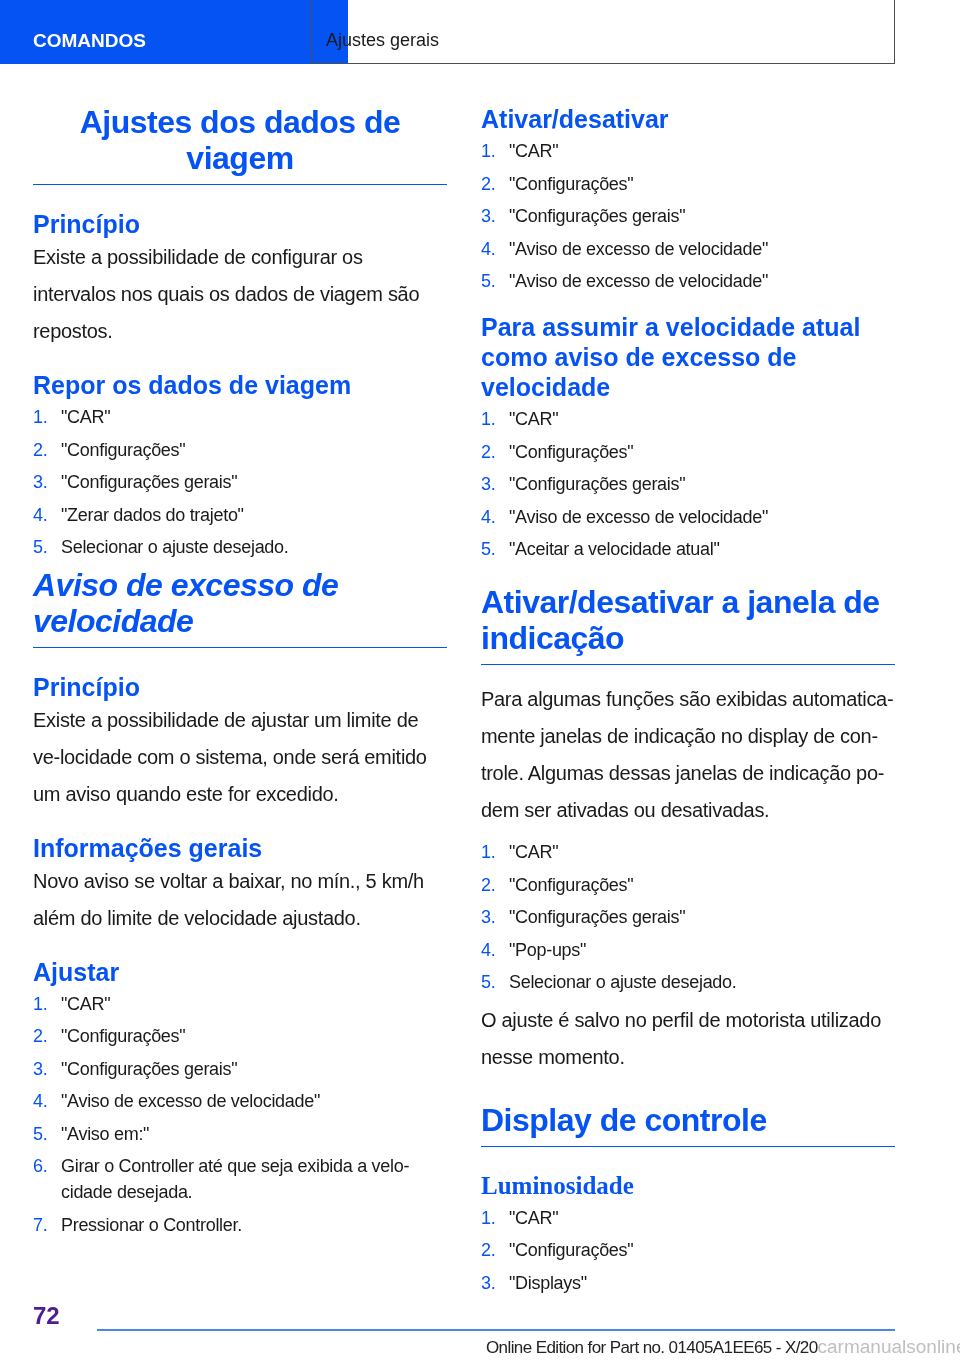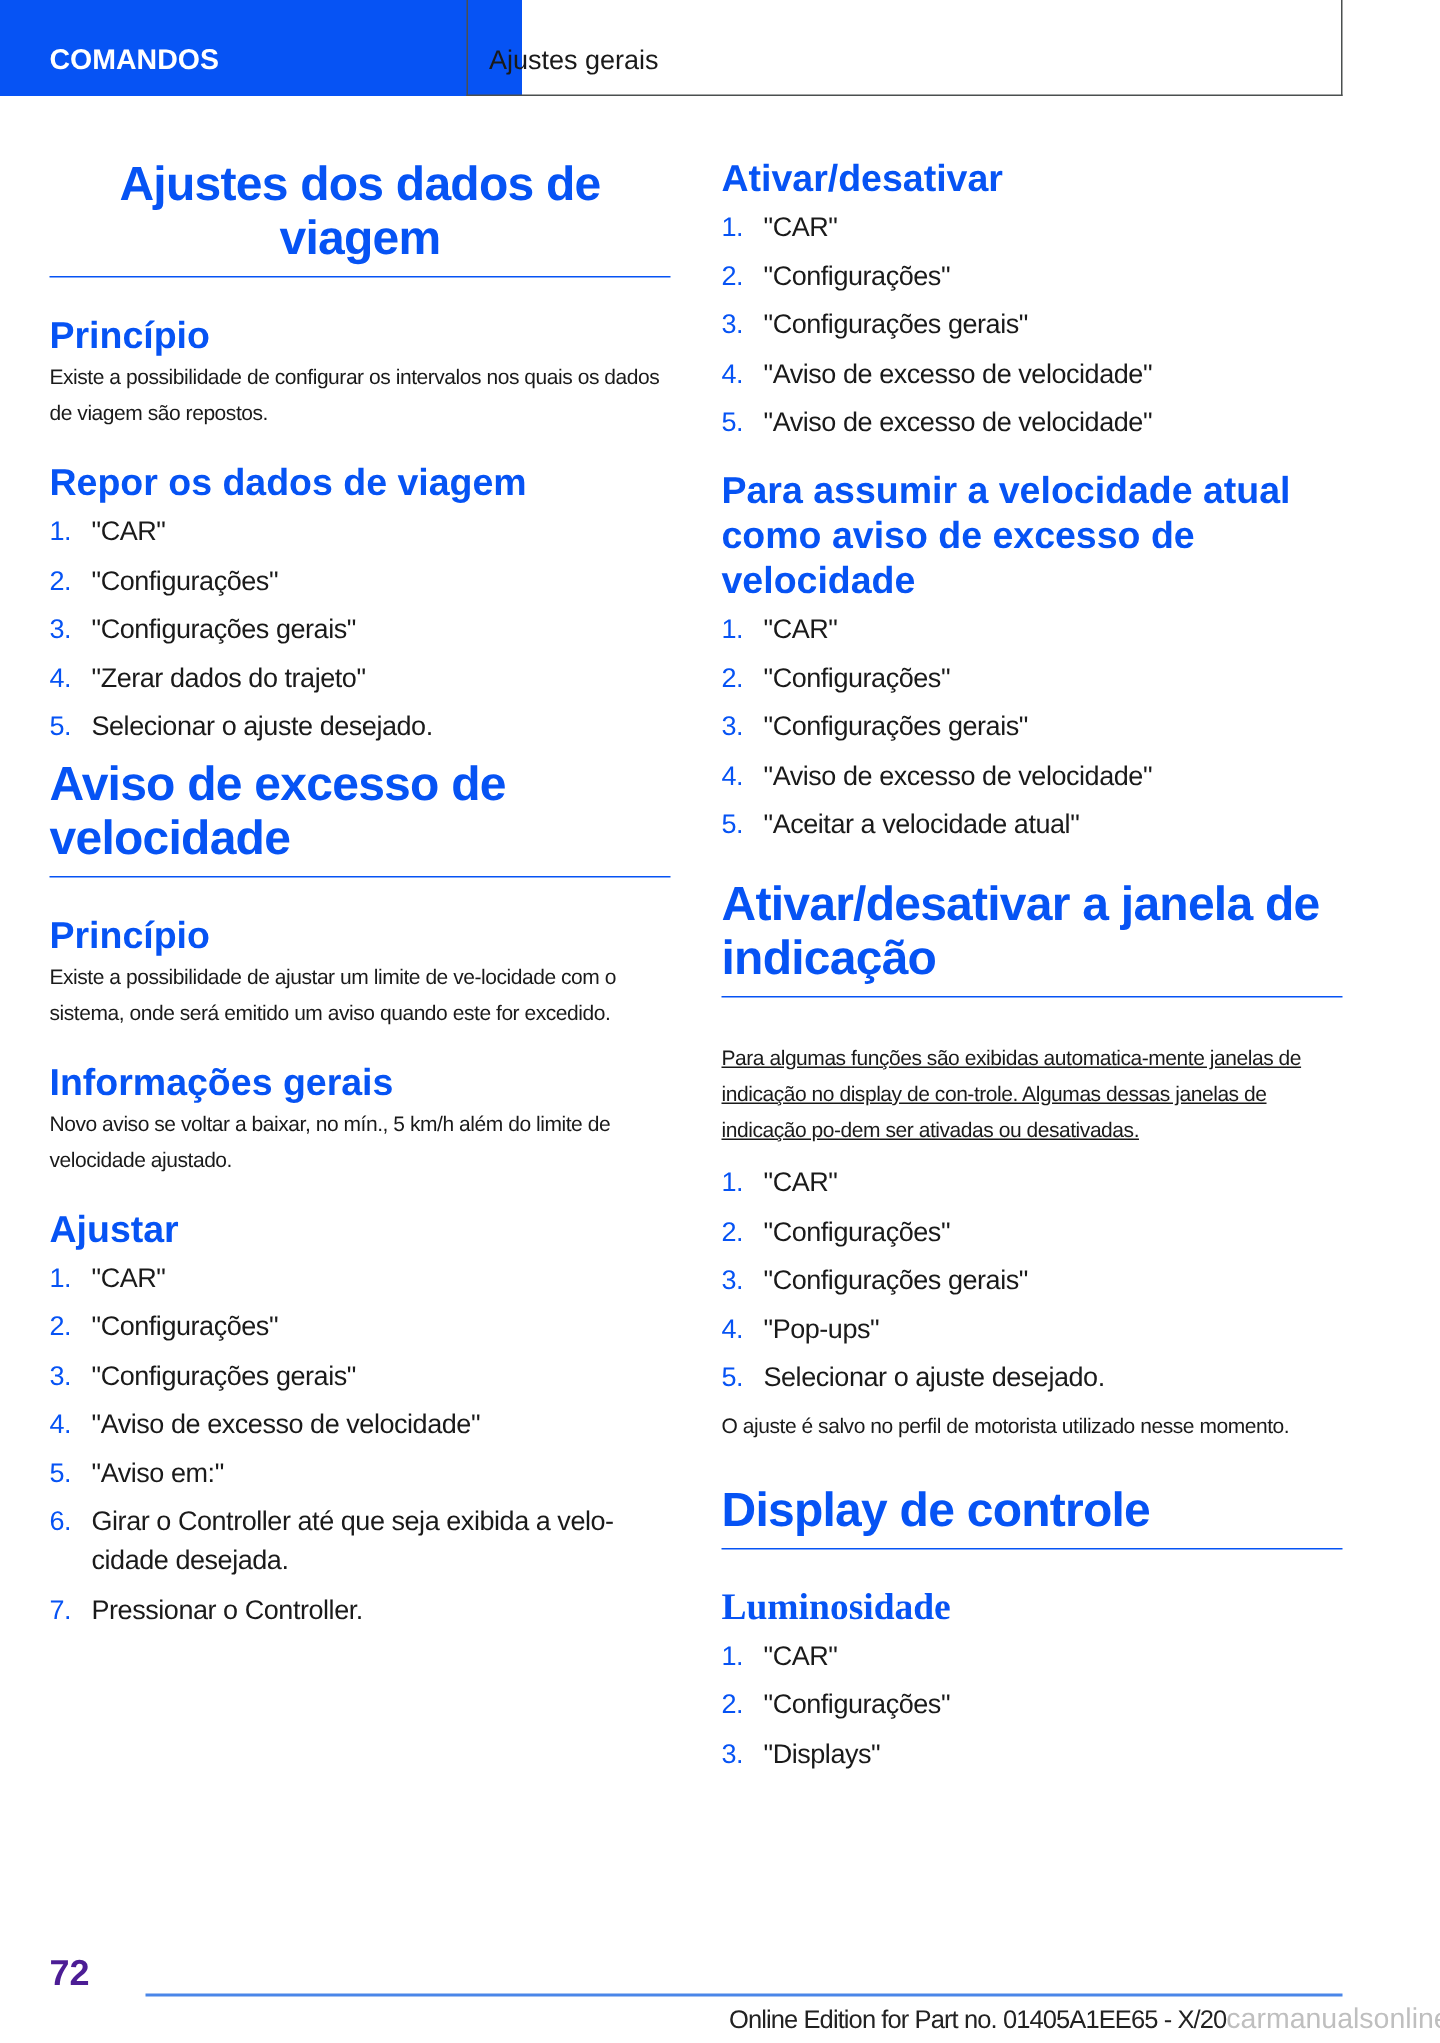--- a/index.html
+++ b/index.html
@@ -13,21 +13,21 @@
              font-size: 18px; color: #1a1a1a; }
   .hdr-box span { position: absolute; left: 14px; top: 30px; }
 
   .col { position: absolute; top: 100px; width: 414px; }
   .col.left { left: 33px; }
   .col.right { left: 481px; }
 
   .h1 { color: #0653f4; font-weight: bold; font-size: 32px; line-height: 36px; letter-spacing: -0.5px;
         padding-bottom: 8px; border-bottom: 1.5px solid #0653f4; margin: 0; }
   .h2 { color: #0653f4; font-weight: bold; font-size: 25px; line-height: 30px; margin: 0; }
-  .p { font-size: 14px; line-height: 24px; margin: 0; letter-spacing: -0.3px; }
+  .p { font-size: 20px; line-height: 37px; margin: 0; letter-spacing: -0.3px; }
   ol { list-style: none; margin: 0; padding: 0; }
   ol li { position: relative; padding-left: 28px; font-size: 18px; line-height: 26px; margin-bottom: 6.5px; letter-spacing: -0.3px; }
   ol li .num { position: absolute; left: 0; top: 0; color: #0653f4; }
 
   .footer-num { position: absolute; left: 33px; top: 1302px; font-size: 24px; font-weight: bold; color: #4c1d95; }
   .footer-line { position: absolute; left: 97px; top: 1329px; width: 798px; height: 2px; background: #4a86e8; }
   .footer-text { position: absolute; left: 486px; top: 1336px; font-size: 17px; color: #222; letter-spacing: -0.6px; white-space: nowrap; }
   .footer-text .wm { color: #bfbfbf; font-size: 19px; letter-spacing: 0; }
 </style>
 </head>
@@ -48,21 +48,21 @@
 
   <h2 class="h2" style="margin-top:20px;">Repor os dados de viagem</h2>
   <ol style="margin-top:4px;">
     <li><span class="num">1.</span><span>"CAR"</span></li>
     <li><span class="num">2.</span><span>"Configurações"</span></li>
     <li><span class="num">3.</span><span>"Configurações gerais"</span></li>
     <li><span class="num">4.</span><span>"Zerar dados do trajeto"</span></li>
     <li><span class="num">5.</span><span>Selecionar o ajuste desejado.</span></li>
   </ol>
 
-  <h1 class="h1" style="">Aviso de excesso de velocidade</h1>
+  <h1 class="h1" style="font-style:italic;">Aviso de excesso de velocidade</h1>
 
   <h2 class="h2" style="margin-top:24px;">Princípio</h2>
   <p class="p">Existe a possibilidade de ajustar um limite de ve-locidade com o sistema, onde será emitido um aviso quando este for excedido.</p>
 
   <h2 class="h2" style="margin-top:20px;">Informações gerais</h2>
   <p class="p">Novo aviso se voltar a baixar, no mín., 5 km/h além do limite de velocidade ajustado.</p>
 
   <h2 class="h2" style="margin-top:20px;">Ajustar</h2>
   <ol style="margin-top:4px;">
     <li><span class="num">1.</span><span>"CAR"</span></li>
@@ -88,21 +88,21 @@
   <h2 class="h2" style="margin-top:18px;">Para assumir a velocidade atual como aviso de excesso de velocidade</h2>
   <ol style="margin-top:4px;">
     <li><span class="num">1.</span><span>"CAR"</span></li>
     <li><span class="num">2.</span><span>"Configurações"</span></li>
     <li><span class="num">3.</span><span>"Configurações gerais"</span></li>
     <li><span class="num">4.</span><span>"Aviso de excesso de velocidade"</span></li>
     <li><span class="num">5.</span><span>"Aceitar a velocidade atual"</span></li>
   </ol>
 
   <h1 class="h1" style="margin-top:22px;">Ativar/desativar a janela de indicação</h1>
-  <p class="p" style="margin-top:28px; margin-bottom:10px;text-decoration:underline;">Para algumas funções são exibidas automatica-mente janelas de indicação no display de con-trole. Algumas dessas janelas de indicação po-dem ser ativadas ou desativadas.</p>
+  <p class="p" style="margin-top:16px; margin-bottom:10px;">Para algumas funções são exibidas automatica-mente janelas de indicação no display de con-trole. Algumas dessas janelas de indicação po-dem ser ativadas ou desativadas.</p>
   <ol>
     <li><span class="num">1.</span><span>"CAR"</span></li>
     <li><span class="num">2.</span><span>"Configurações"</span></li>
     <li><span class="num">3.</span><span>"Configurações gerais"</span></li>
     <li><span class="num">4.</span><span>"Pop-ups"</span></li>
     <li><span class="num">5.</span><span>Selecionar o ajuste desejado.</span></li>
   </ol>
   <p class="p">O ajuste é salvo no perfil de motorista utilizado nesse momento.</p>
 
   <h1 class="h1" style="margin-top:26px;">Display de controle</h1>

